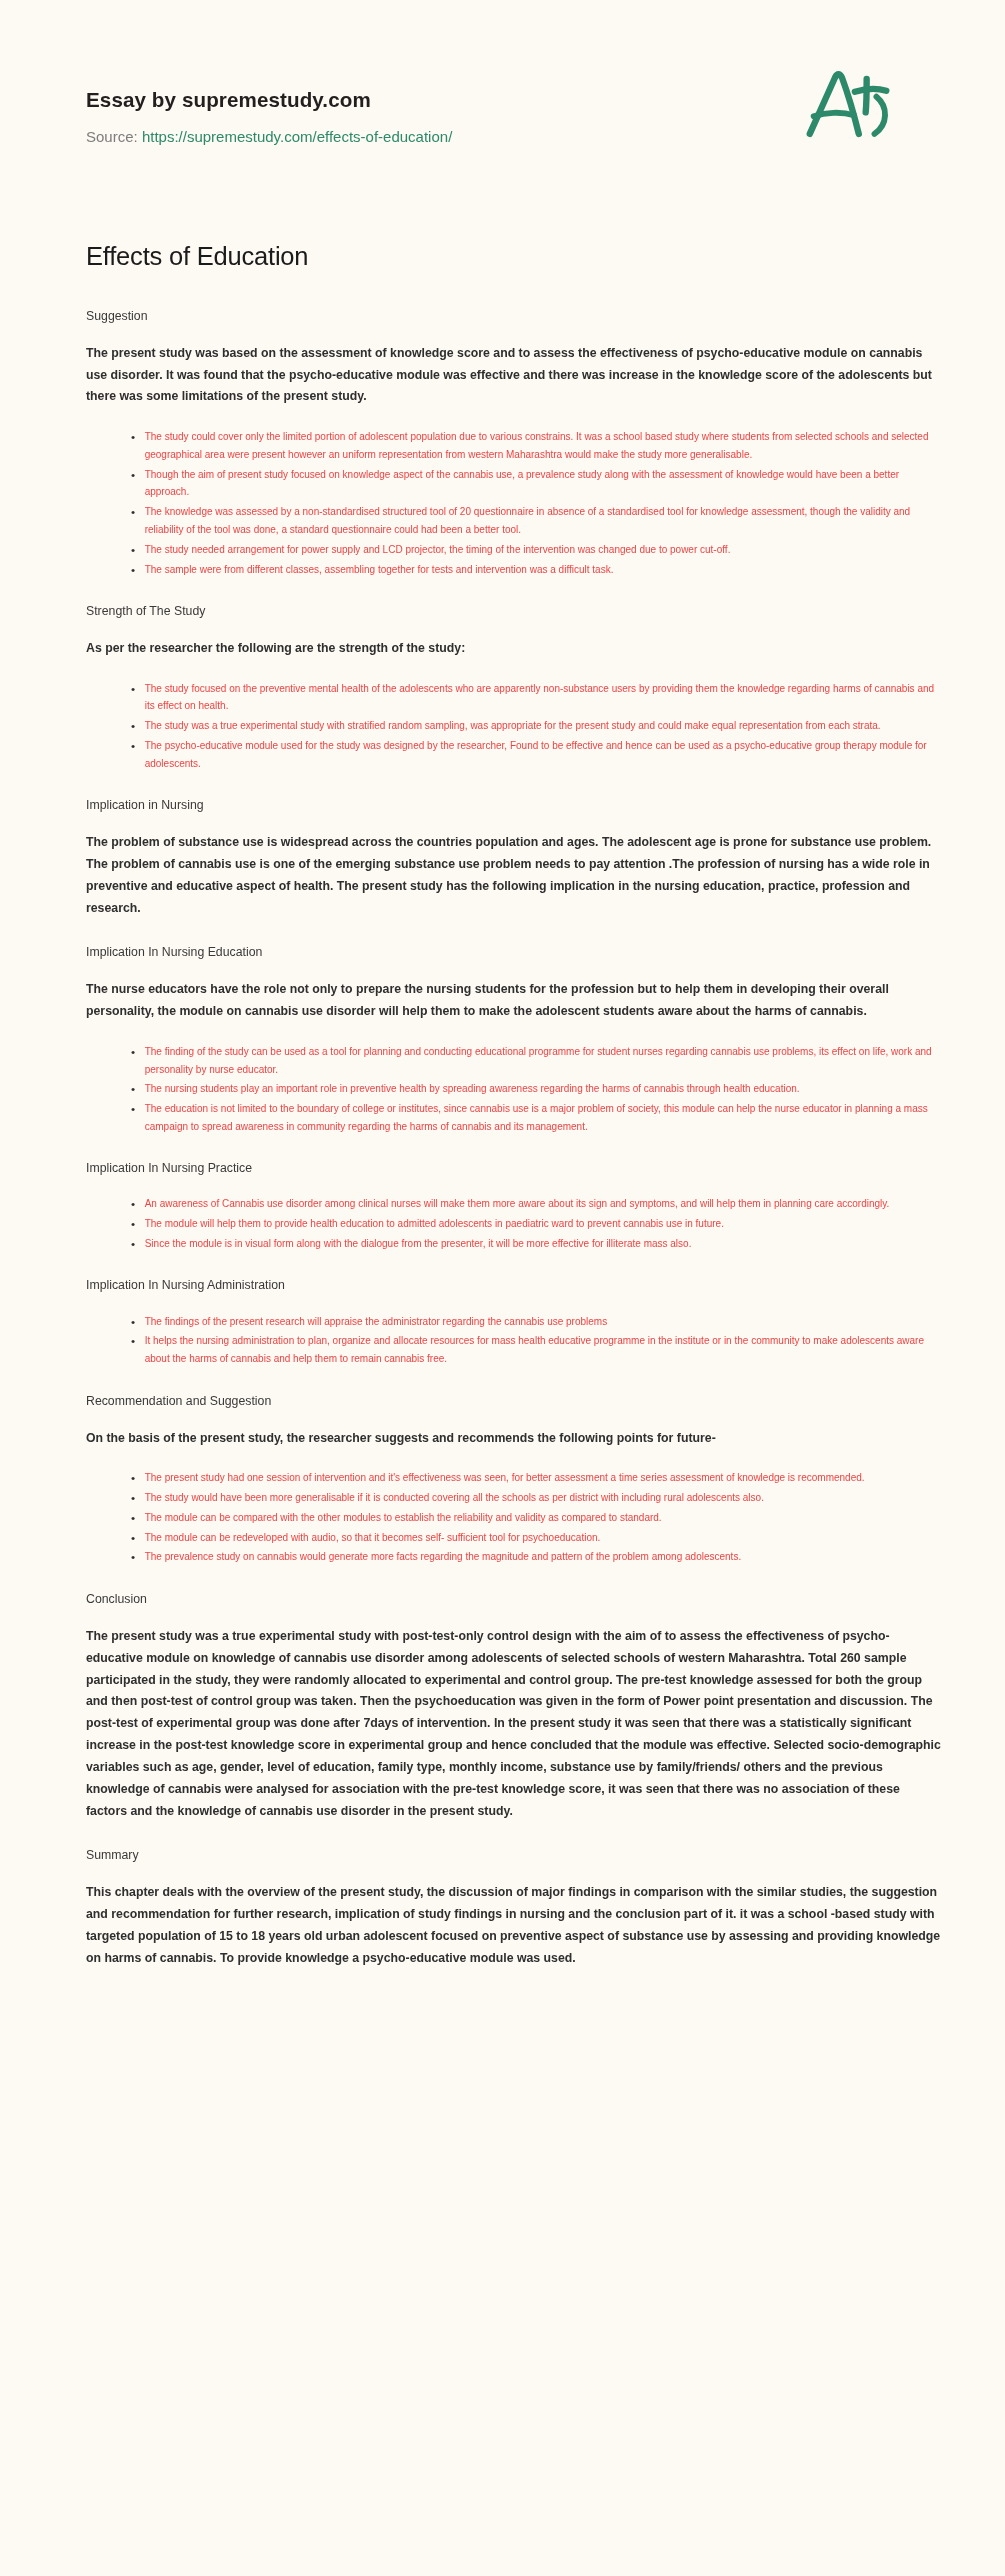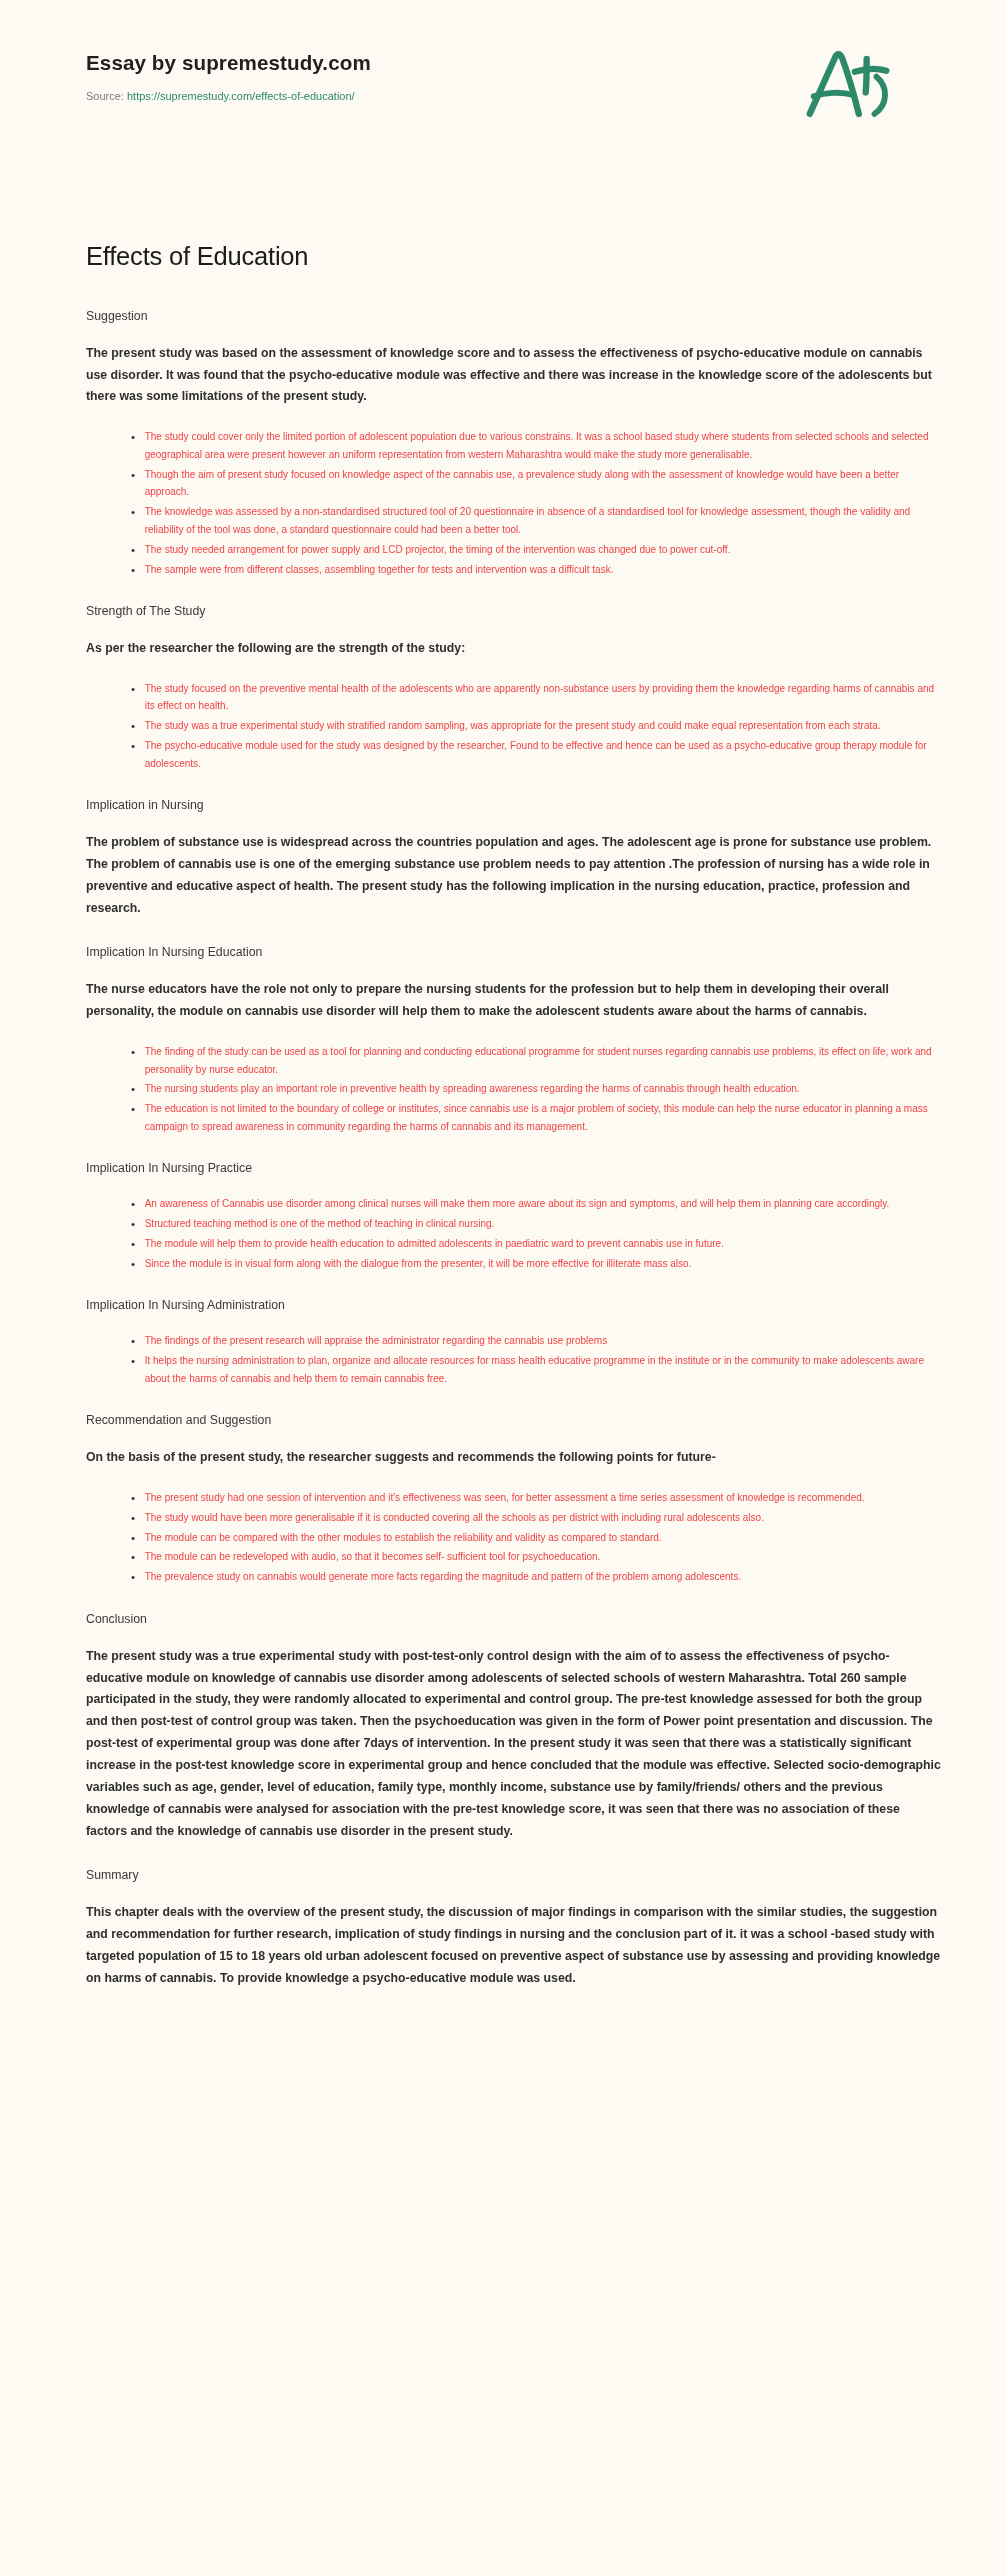--- a/index.html
+++ b/index.html
@@ -20,36 +20,36 @@
     width: 1006px;
     min-height: 2576px;
     background: #fdf9f3;
     position: relative;
     padding: 0;
   }
 
   
   .site-header {
     display: flex;
-    align-items: flex-start;
+    align-items: flex-end;
     justify-content: space-between;
     padding: 39px 69px 0 86px;
     height: 147px;
   }
   .header-left { padding-top: 11.8px; }
   .brand-title {
     font-size: 20.6px;
     font-weight: bold;
     color: #221f1f;
     letter-spacing: 0.1px;
     margin: 0 0 13.7px 0;
     line-height: 1.2;
   }
   .source-line {
-    font-size: 11px;
+    font-size: 15px;
     color: #7d7d7d;
     line-height: 1.4;
     margin: 0;
   }
   .source-link {
     color: #2c8a6a;
     text-decoration: none;
   }
   .logo-wrap {
     width: 118px;
@@ -169,21 +169,20 @@
           <ul class="bullets">
             <li> The finding of the study can be used as a tool for planning and conducting educational programme for student nurses regarding cannabis use problems, its effect on life, work and personality by nurse educator.</li>
             <li> The nursing students play an important role in preventive health by spreading awareness regarding the harms of cannabis through health education.</li>
             <li> The education is not limited to the boundary of college or institutes, since cannabis use is a major problem of society, this module can help the nurse educator in planning a mass campaign to spread awareness in community regarding the harms of cannabis and its management.</li>
           </ul>
         </section>
         <section>
           <h2 class="section-heading">Implication In Nursing Practice</h2>
           <ul class="bullets">
             <li>An awareness of Cannabis use disorder among clinical nurses will make them more aware about its sign and symptoms, and will help them in planning care accordingly.</li>
-            <li>Structured teaching method is one of the method of teaching in clinical nursing.</li>
             <li>The module will help them to provide health education to admitted adolescents in paediatric ward to prevent cannabis use in future.</li>
             <li>Since the module is in visual form along with the dialogue from the presenter, it will be more effective for illiterate mass also.</li>
           </ul>
         </section>
         <section>
           <h2 class="section-heading">Implication In Nursing Administration</h2>
           <ul class="bullets">
             <li>The findings of the present research will appraise the administrator regarding the cannabis use problems</li>
             <li>It helps the nursing administration to plan, organize and allocate resources for mass health educative programme in the institute or in the community to make adolescents aware about the harms of cannabis and help them to remain cannabis free.</li>
           </ul>

